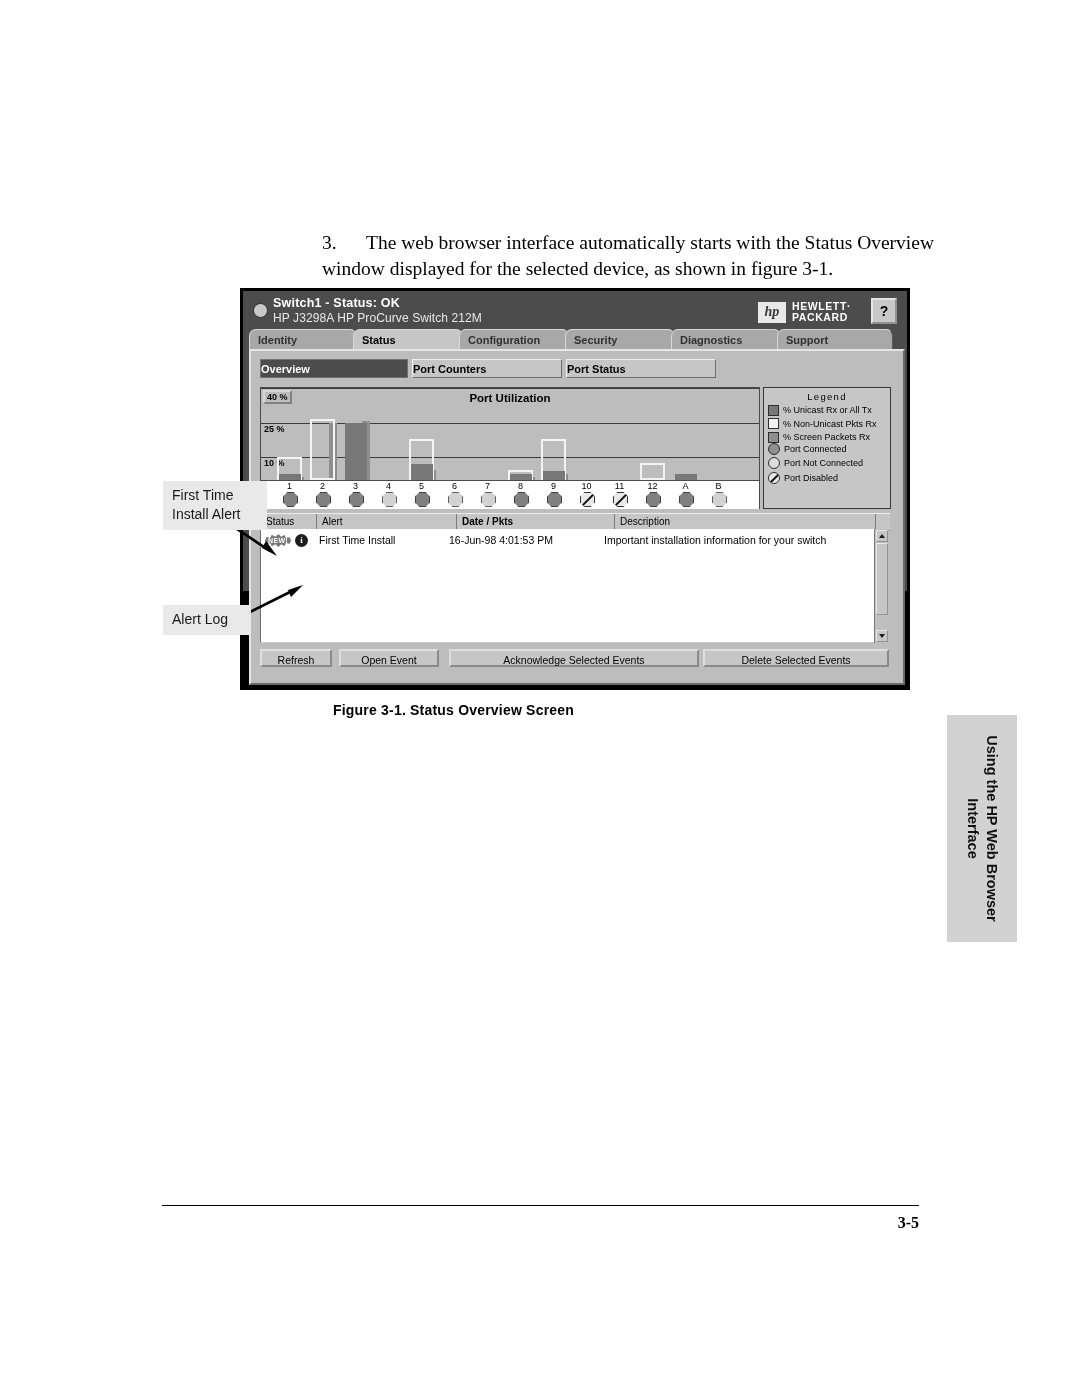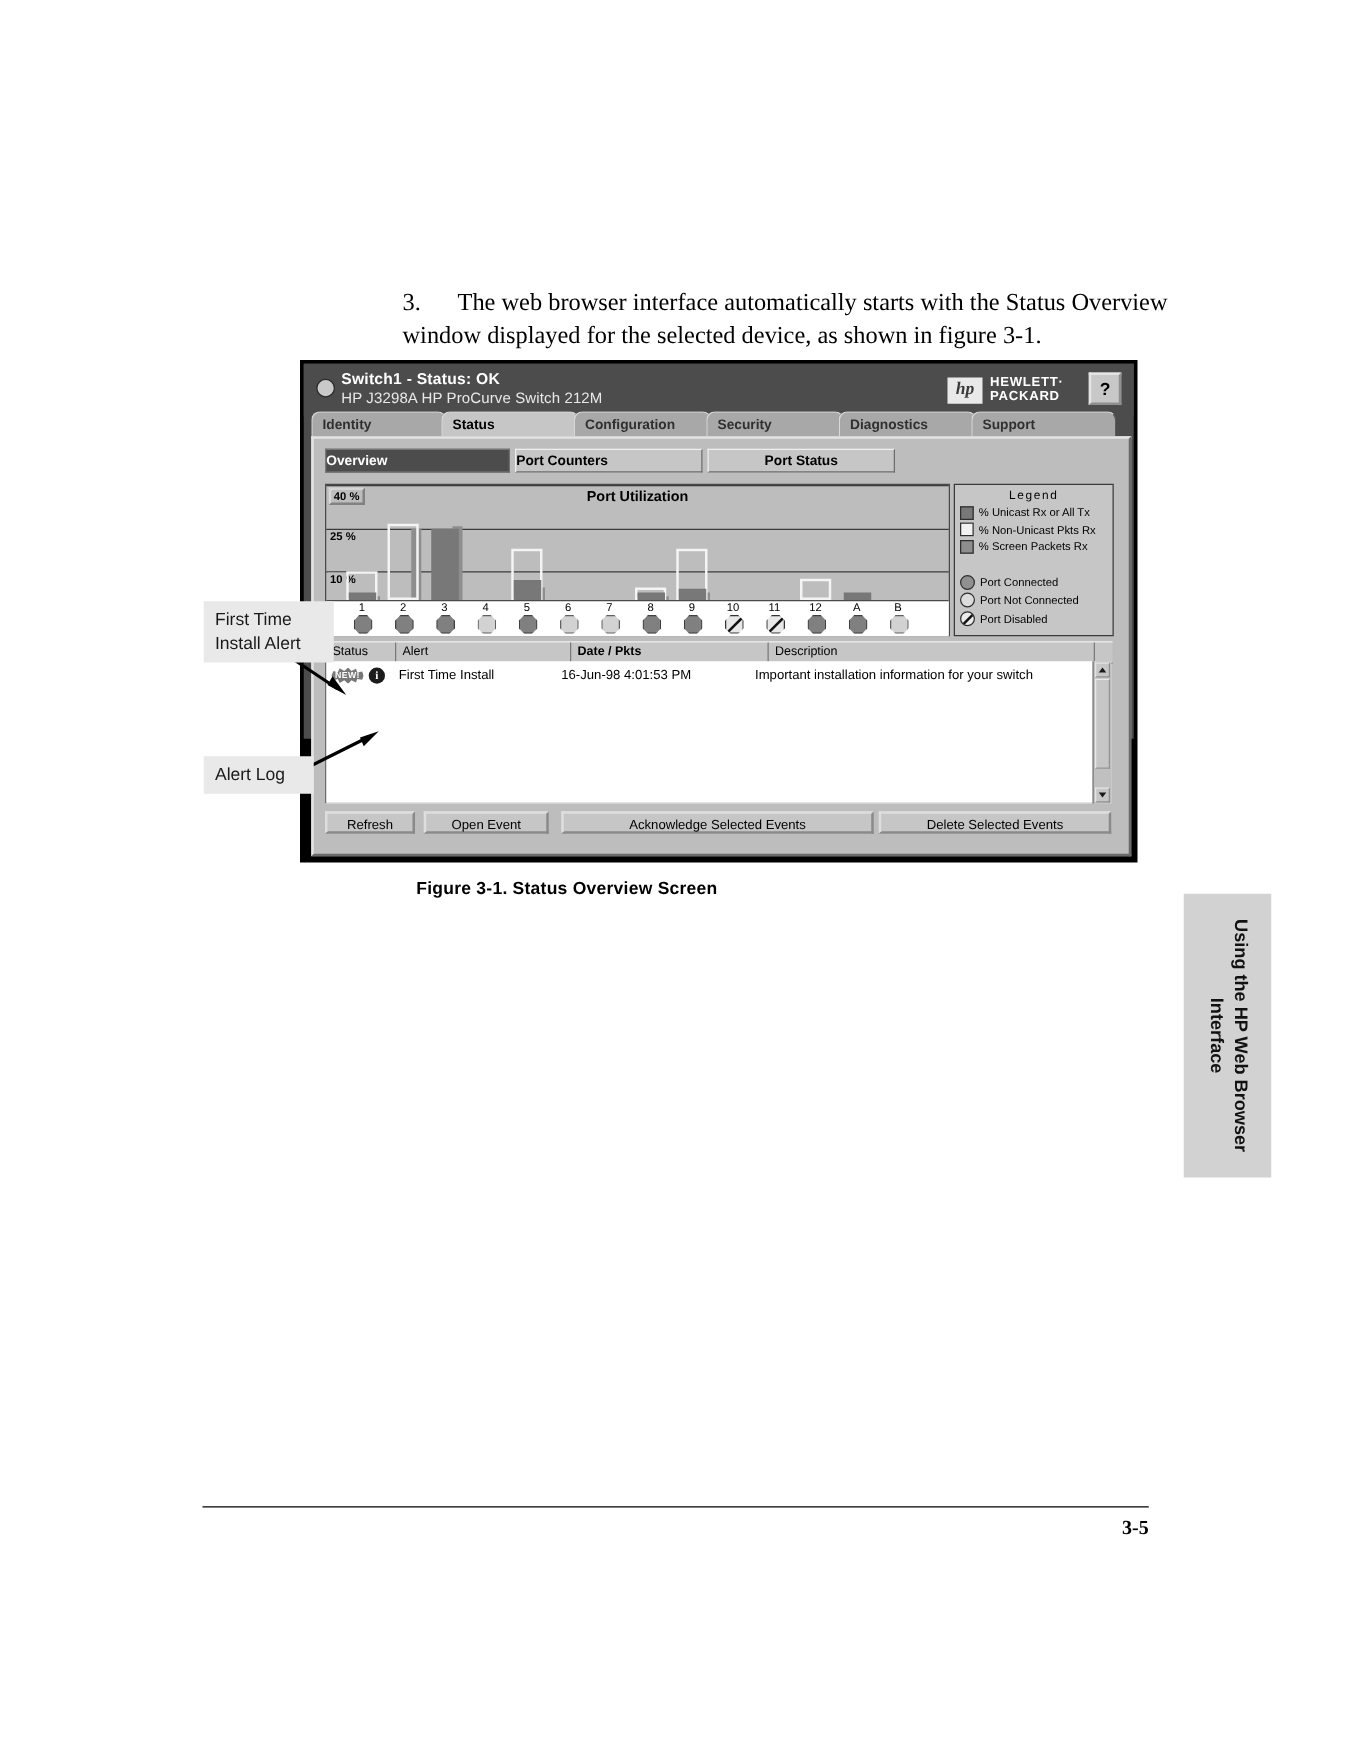--- a/index.html
+++ b/index.html
@@ -186,21 +186,21 @@
             <div class="tab" style="left: 216px; width: 110px;"><span>Configuration</span></div>
             <div class="tab" style="left: 322px; width: 110px;"><span>Security</span></div>
             <div class="tab" style="left: 428px; width: 110px;"><span>Diagnostics</span></div>
             <div class="tab" style="left: 534px; width: 116px;"><span>Support</span></div>
           </div>
 
         <div class="panel">
           <div id="subtabs">
               <div class="subtab active" style="left: 9px; width: 148px;"><span>Overview</span></div>
               <div class="subtab" style="left: 161px; width: 150px;"><span>Port Counters</span></div>
-              <div class="subtab" style="left: 315px; width: 150px; text-align: center;"><span>Port Status</span></div>
+              <div class="subtab" style="left: 315px; width: 150px;"><span>Port Status</span></div>
             </div>
 
           <div class="chartbox">
             <div class="plot">
               <div class="charttitle">Port Utilization</div>
               <div id="gridlines">
                   <div class="gridline" style="top: 69px;"></div>
                   <div class="ylab" style="top: 70px;">10 %</div>
                   <div class="gridline" style="top: 35px;"></div>
                   <div class="ylab" style="top: 36px;">25 %</div>
@@ -346,21 +346,21 @@
                   <span>% Unicast Rx or All Tx</span>
                 </div>
                 <div class="lrow">
                   <div class="sw white"></div>
                   <span>% Non-Unicast Pkts Rx</span>
                 </div>
                 <div class="lrow">
                   <div class="sw mid"></div>
                   <span>% Screen Packets Rx</span>
                 </div>
-                <div class="lrow" style="margin-top: 17px;">
+                <div class="lrow" style="margin-top: 0;">
                   <div class="cir dark"></div>
                   <span>Port Connected</span>
                 </div>
                 <div class="lrow">
                   <div class="cir light"></div>
                   <span>Port Not Connected</span>
                 </div>
                 <div class="lrow">
                   <div class="cir dis"></div>
                   <span>Port Disabled</span>

